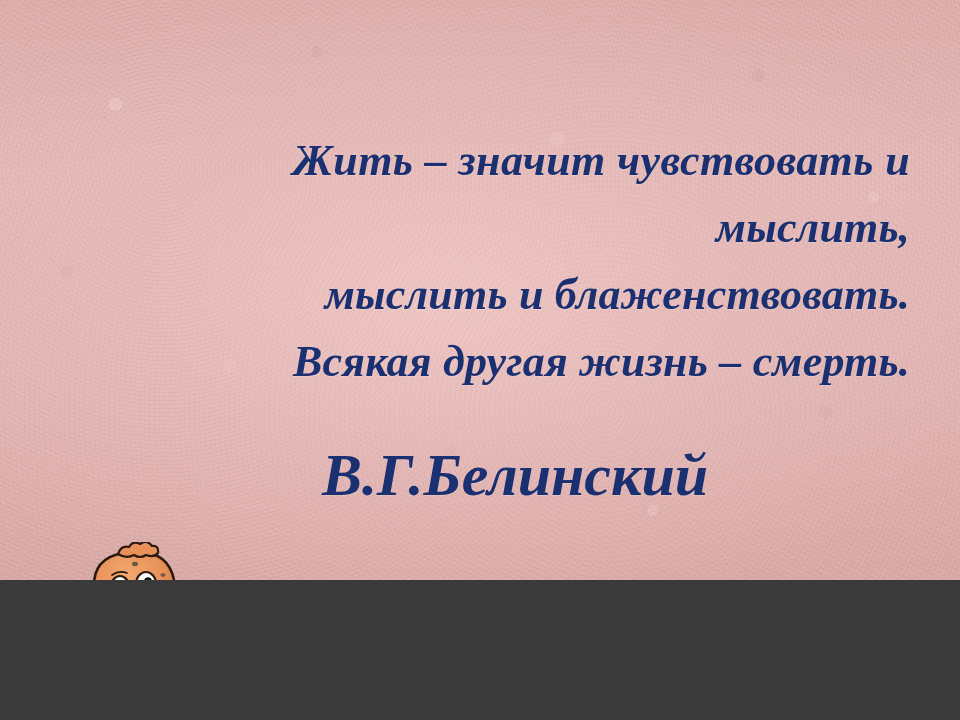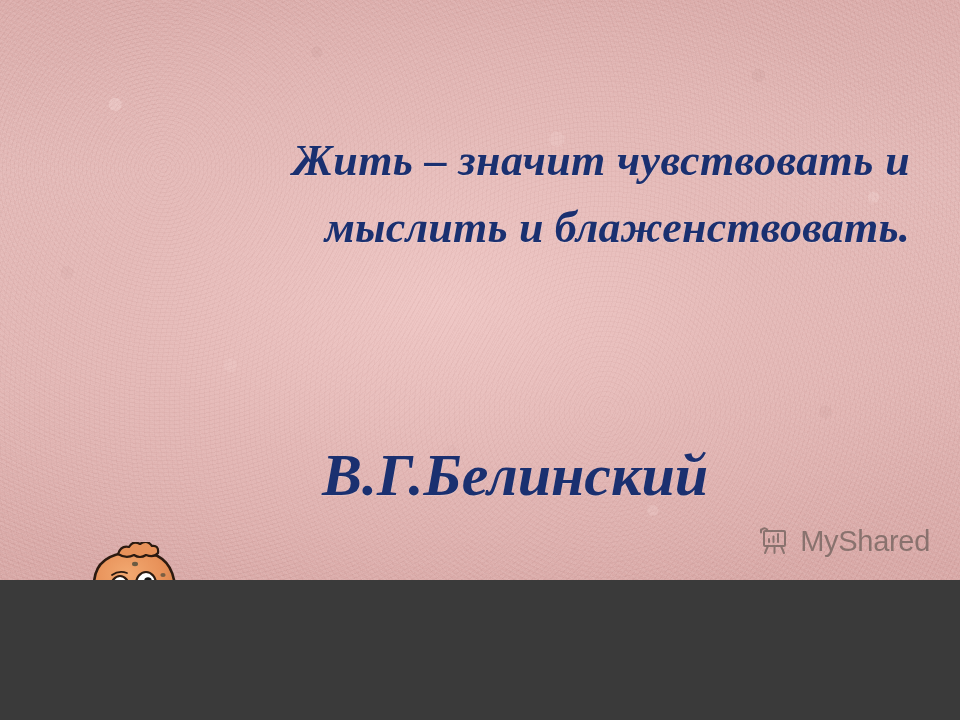--- a/index.html
+++ b/index.html
@@ -111,21 +111,23 @@
 </style>
 </head>
 <body>
 
 <div id="slide">
 
   <div id="texture-noise"></div>
 
   <div id="quote-block">
     <span class="qline first">Жить – значит чувствовать и</span>
+    <span class="qline">мыслить,</span>
     <span class="qline">мыслить и блаженствовать.</span>
+    <span class="qline">Всякая другая жизнь – смерть.</span>
   </div>
 
   <div id="attribution">В.Г.Белинский</div>
 
   <div id="baby-illustration">
     <svg viewBox="0 0 220 130" xmlns="http://www.w3.org/2000/svg">
       <defs>
         <radialGradient id="skinGrad" cx="42%" cy="34%" r="72%">
           <stop offset="0%" stop-color="#f2a971"></stop>
           <stop offset="58%" stop-color="#e8925a"></stop>
@@ -190,34 +192,14 @@
       </g>
 
       <g>
         <ellipse cx="126" cy="92" rx="9" ry="6" fill="#4a4a3a" opacity="0.8" transform="rotate(15 126 92)"></ellipse>
         <ellipse cx="163" cy="96" rx="7" ry="5" fill="#4a4a3a" opacity="0.75" transform="rotate(-10 163 96)"></ellipse>
         <ellipse cx="100" cy="86" rx="5" ry="3.5" fill="#4a4a3a" opacity="0.7"></ellipse>
       </g>
     </svg>
   </div>
 
-  <div id="watermark">
-    <span class="wm-icon-wrap">
-      <svg class="wm-icon" viewBox="0 0 34 34" xmlns="http://www.w3.org/2000/svg" fill="none" stroke="#6b5d58" stroke-width="2" stroke-linecap="round" stroke-linejoin="round">
-
-        <rect x="7" y="7" width="21" height="15" rx="1"></rect>
-
-        <path d="M5 5.5 q2.5 -2.5 5 0"></path>
-        <path d="M4 5.5 v3"></path>
-
-        <path d="M12 18 v-3"></path>
-        <path d="M16.5 18 v-5.5"></path>
-        <path d="M21 18 v-8"></path>
-
-        <path d="M11 22 l-3 7"></path>
-        <path d="M24 22 l3 7"></path>
-        <path d="M17.5 22 v7"></path>
-      </svg>
-    </span>
-    <span class="wm-text">MyShared</span>
-  </div>
 
 </div>
 
 </body></html>

